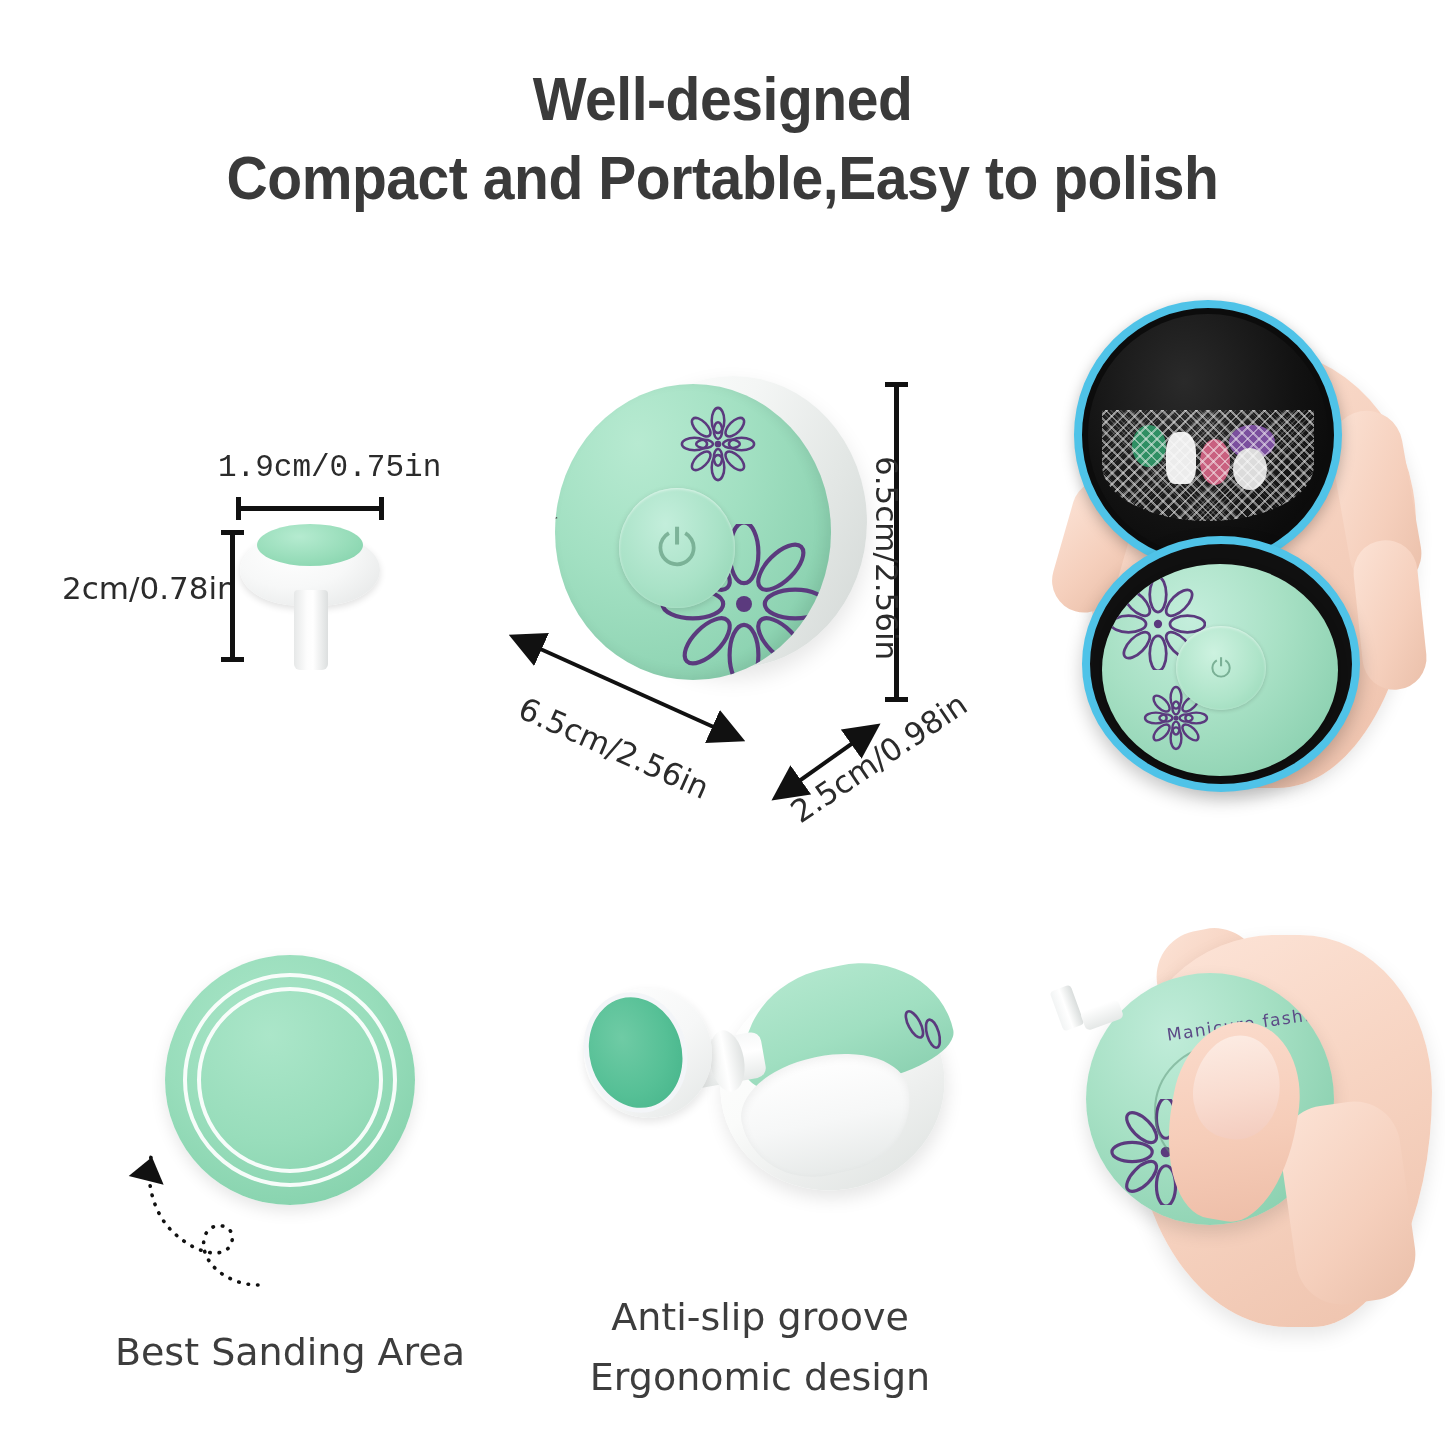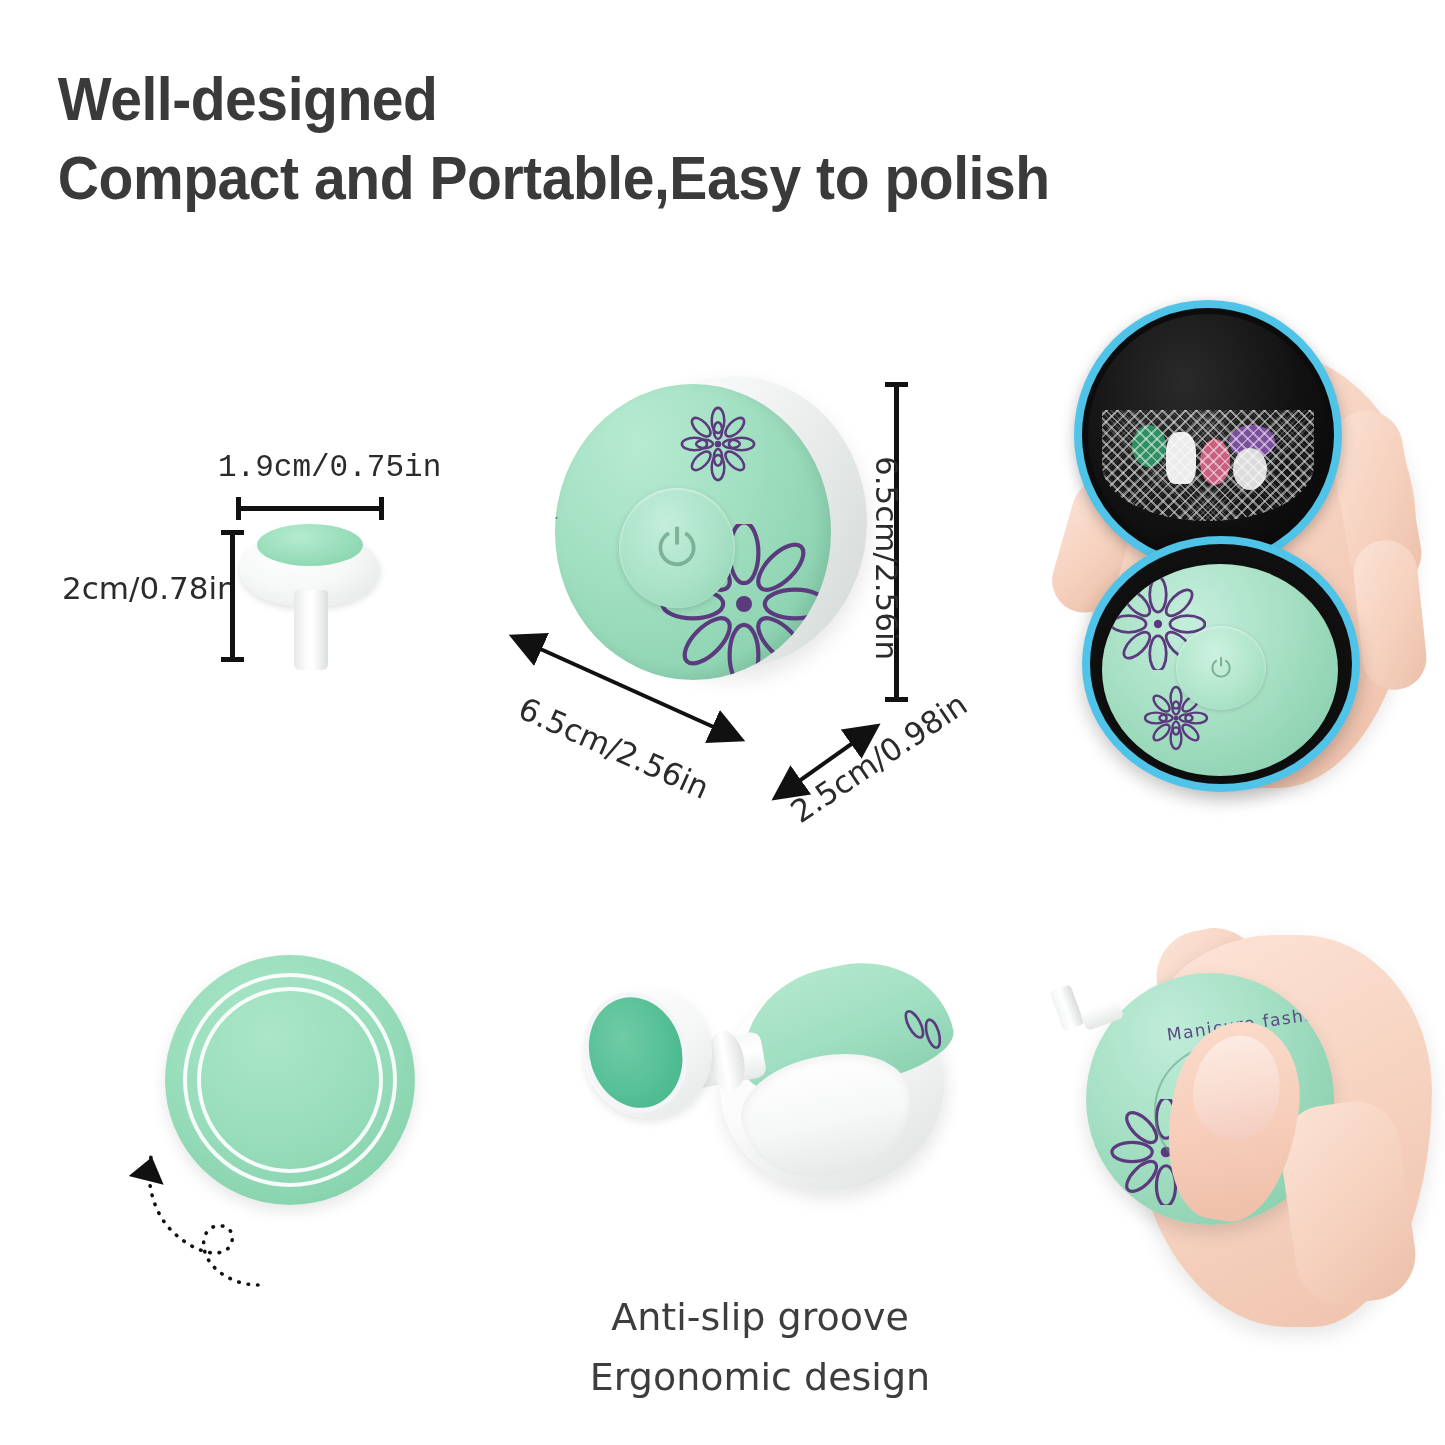--- a/index.html
+++ b/index.html
@@ -14,21 +14,21 @@
     overflow: hidden;
     font-family: "Liberation Sans", sans-serif;
     color: #333333;
   }
 
   
   #headline {
     position: absolute;
     left: 0; top: 60px;
     width: 1445px;
-    text-align: left;
+    text-align: center;
   }
   #headline .line {
     font-weight: bold;
     color: #3a3a3a;
     letter-spacing: -0.5px;
     transform: scaleX(0.92);
     white-space: nowrap;
   }
   #headline .line1 { font-size: 62px; line-height: 78px; }
   #headline .line2 { font-size: 62px; line-height: 80px; }
@@ -532,20 +532,21 @@
     <div id="disc"></div>
     <div class="disc-ring" style="left:18px; top:18px; width:206px; height:206px;"></div>
     <div class="disc-ring" style="left:32px; top:32px; width:178px; height:178px;"></div>
   </div>
 
   <svg style="position:absolute; left:8px; top:195px;" width="200" height="160" viewBox="0 0 200 160">
     <path d="M150,150 C120,150 92,128 96,104 C100,84 128,88 124,106 C120,124 92,122 66,98 C46,80 36,46 44,18" fill="none" stroke="#111" stroke-width="3.6" stroke-linecap="round" stroke-dasharray="0.5 9"></path>
     <path d="M44,22 L26,46 L62,46 z" fill="#111" transform="rotate(14 44 22)"></path>
   </svg>
 
+  <div class="caption" style="left:-80px; top:390px; width:540px;">Best Sanding Area</div>
 </div>
 
 <div class="panel" style="left:540px; top:950px; width:440px; height:470px;">
 
   <div id="tilt-fig" style="left:30px; top:10px;">
     <div id="tilt-body"></div>
     <div id="tilt-face"></div>
     <div id="tilt-groove"></div>
     <svg class="flower" style="left:320px; top:38px;" width="70" height="66" viewBox="0 0 100 100">
       <g fill="none" stroke="#5b3a7e" stroke-width="4">

